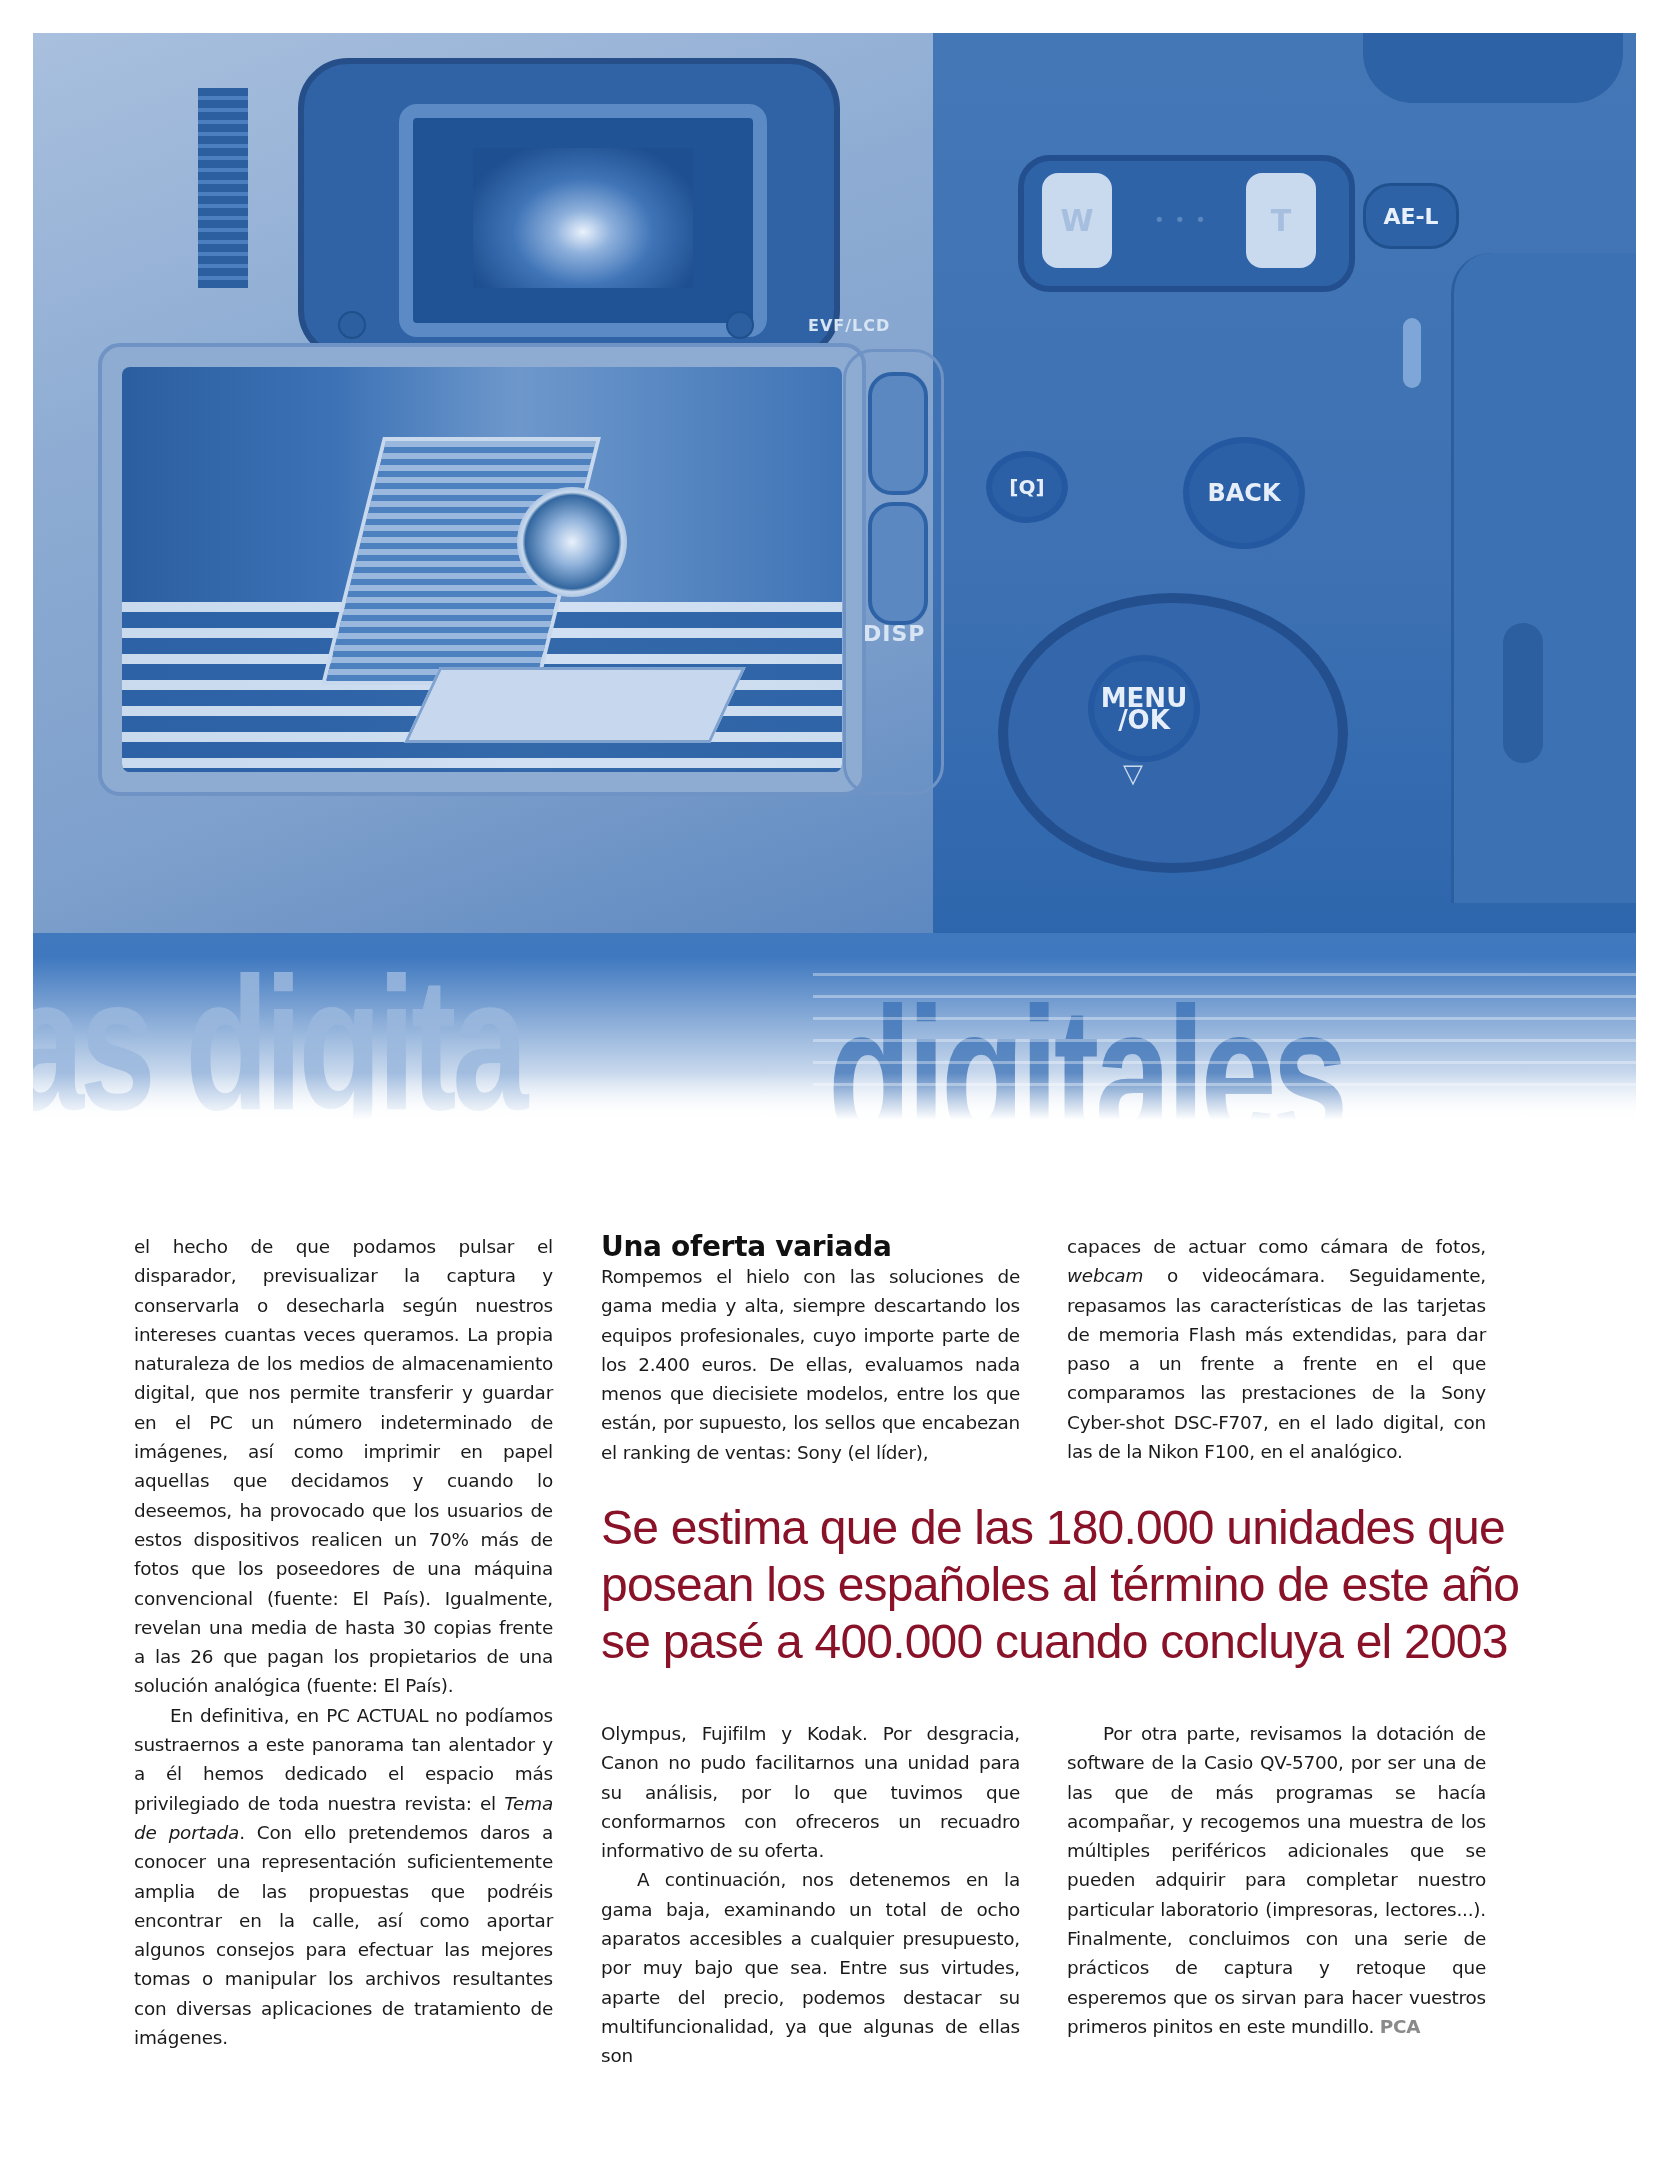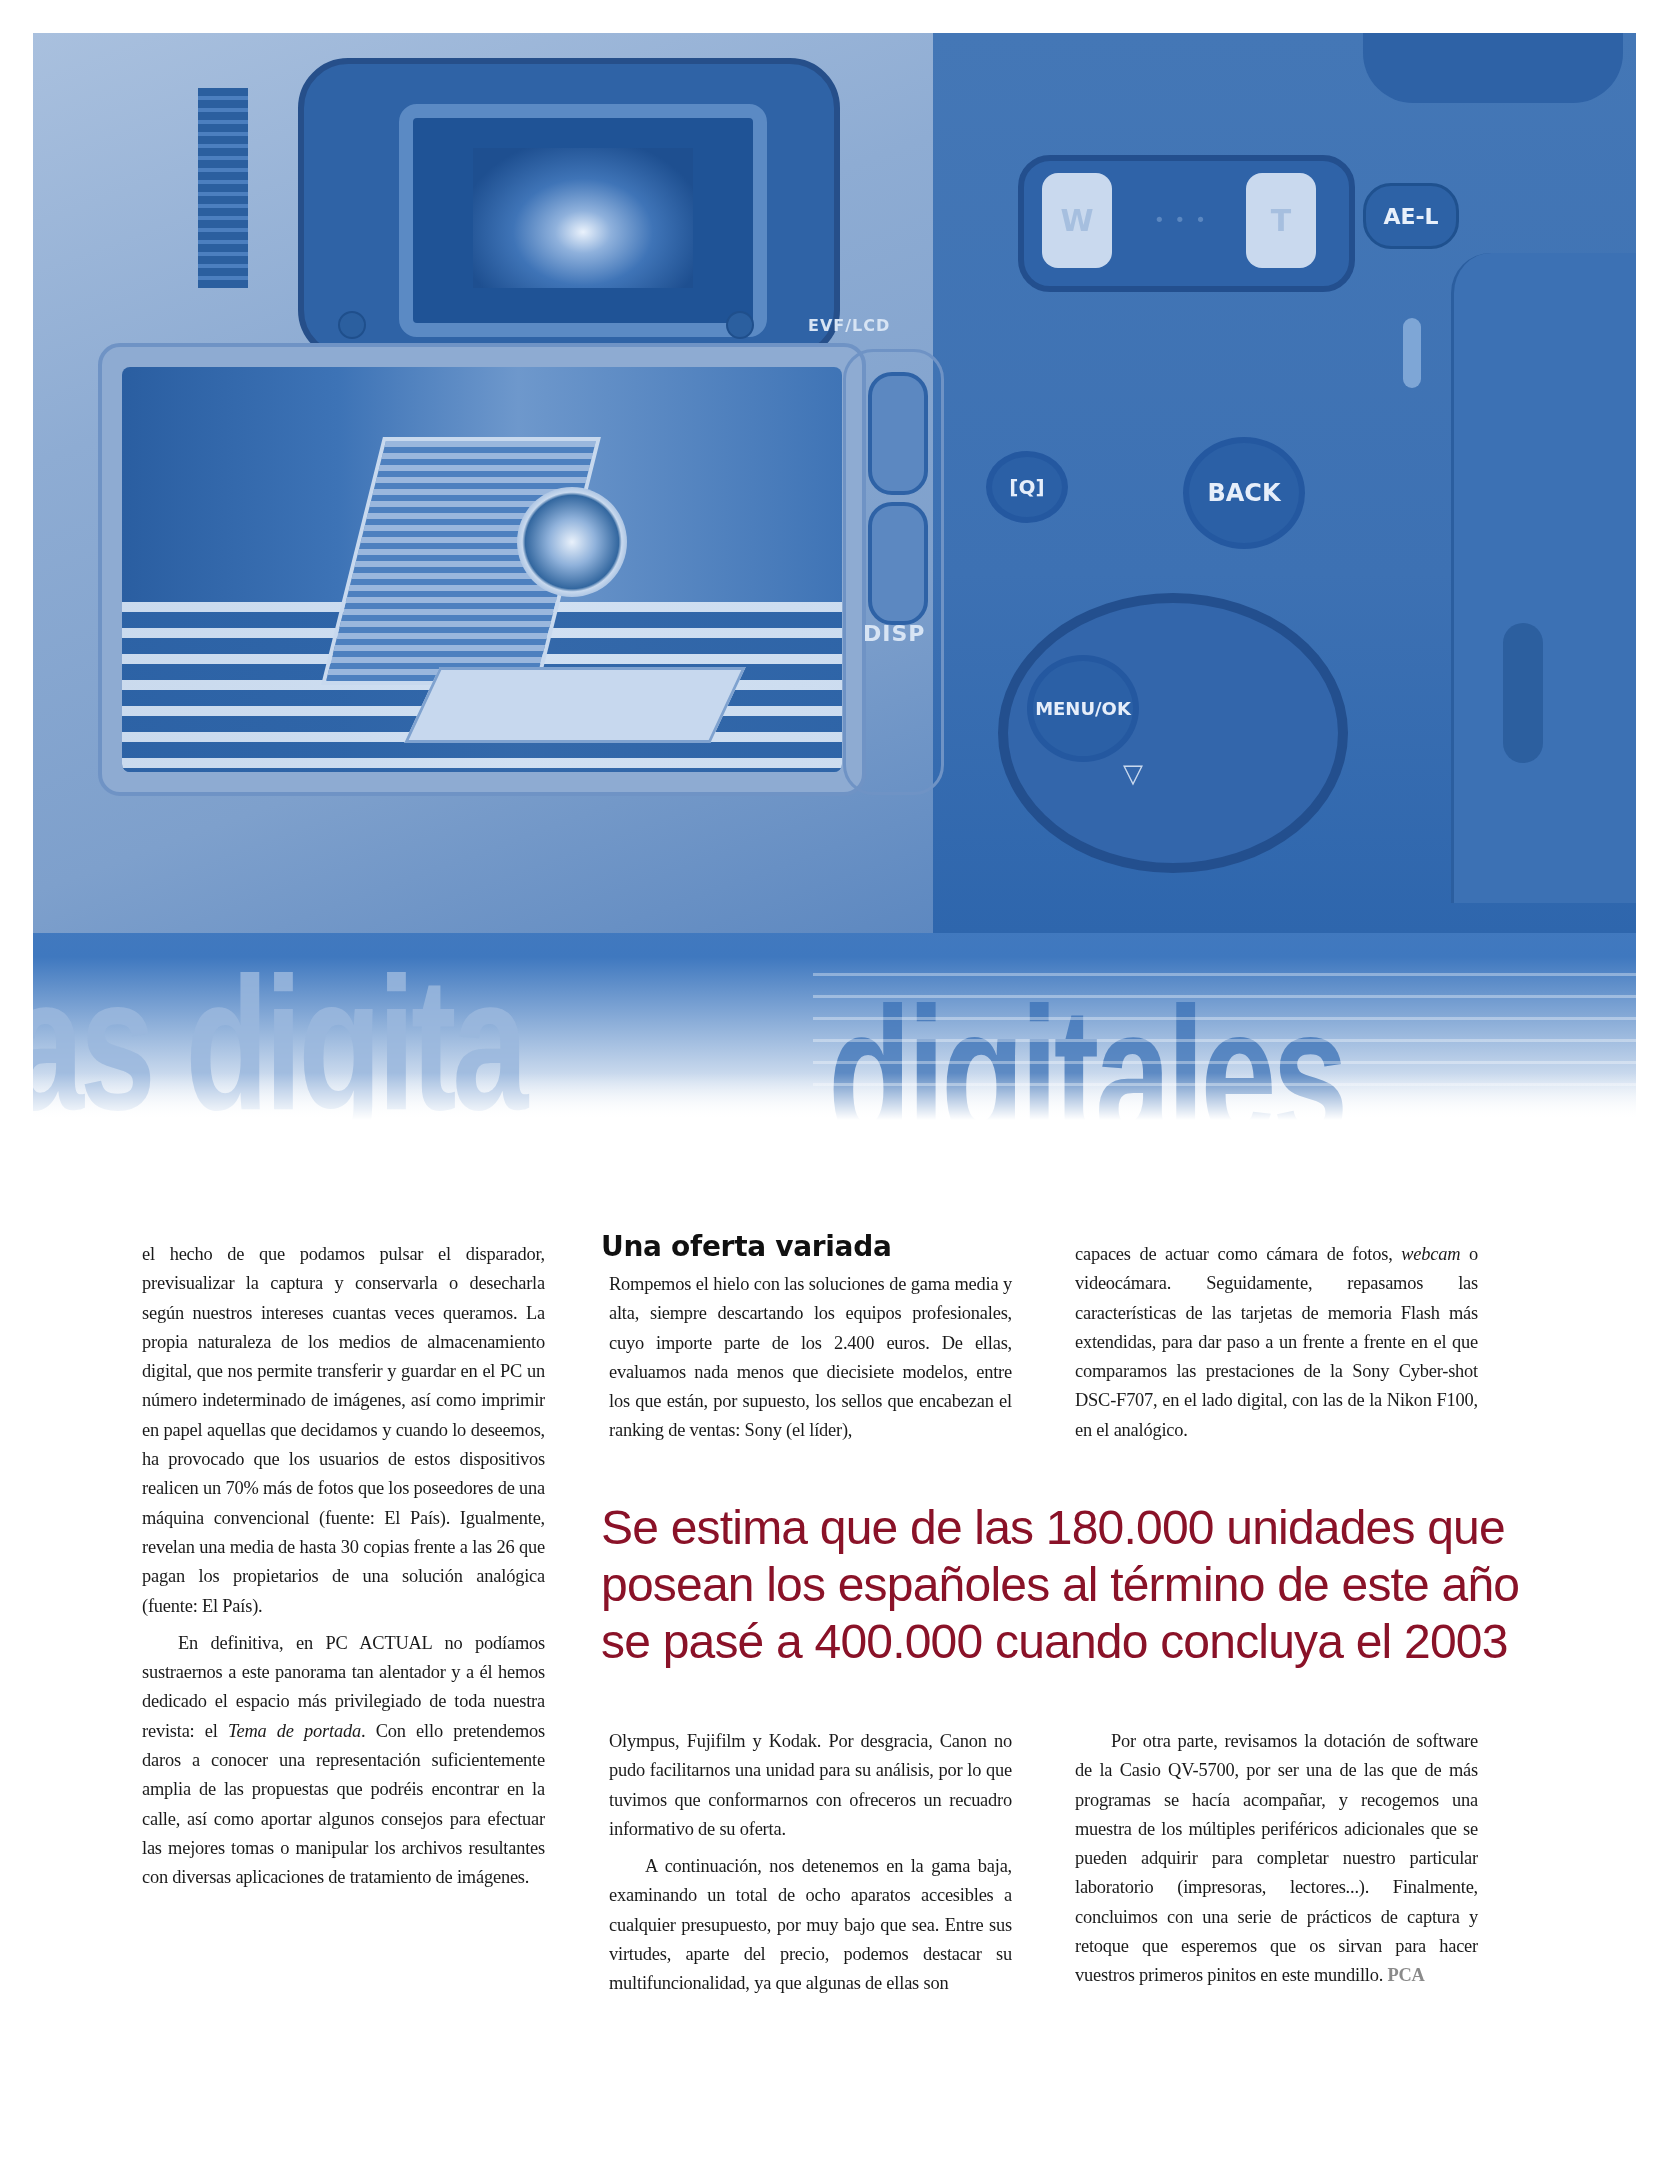--- a/index.html
+++ b/index.html
@@ -71,21 +71,21 @@
   .t1 { left:-25px; top:0; color:rgba(154,183,221,.85); }
   .t2 { left:795px; top:30px; color:rgba(58,112,182,.75); }
   .haze { position:absolute; left:0; right:0; top:1040px; height:47px;
          background:linear-gradient(180deg,rgba(255,255,255,0),#ffffff); }
   .scanlines { position:absolute; left:780px; right:0; top:940px; height:120px;
          background:repeating-linear-gradient(180deg,rgba(255,255,255,.35) 0 3px,rgba(255,255,255,0) 3px 22px); }
 
   
   .col { position:absolute; width:419px; font-size:18.4px; line-height:29.3px; text-align:justify;
          letter-spacing:-0.2px; }
-  .col p { margin:8px;font-family:Liberation Serif, serif; }
+  .col p { margin:0; }
   .col p.indent { text-indent:36px; }
   .c1 { left:134px; top:1232px; }
   .c2 { left:601px; top:1232px; }
   .c3 { left:1067px; top:1232px; }
   .c2b { left:601px; top:1719px; }
   .c3b { left:1067px; top:1719px; }
   .subhead { font-weight:bold; font-size:28px; line-height:30px; margin:0; letter-spacing:-0.3px; color:#111; }
   em { font-style:italic; }
   .signoff { color:#8a8a8a; font-weight:bold; }
 
@@ -134,21 +134,21 @@
 
   <div class="ae-l">AE-L</div>
   <div class="slot"></div>
   <div class="side-door"></div>
   <div class="card-slot"></div>
 
   <div class="round-btn" style="left:953px;top:418px;width:70px;height:60px;font-size:20px">[Q]</div>
   <div class="round-btn" style="left:1150px;top:404px;width:110px;height:100px;font-size:24px">BACK</div>
 
   <div class="dpad"></div>
-  <div class="round-btn" style="left:994px;top:622px;width:100px;height:95px;font-size:18px;line-height:22px;flex-direction:row">
+  <div class="round-btn" style="left:1055px;top:622px;width:100px;height:95px;font-size:26px;line-height:22px;flex-direction:column">
     <span>MENU</span>
     <span>/OK</span>
   </div>
   <div style="position:absolute;left:1090px;top:725px;color:#c9d9ee;font-size:26px">▽</div>
 
   <div class="big-title">
     <span class="t2">digitales</span>
     <span class="t1">as digita</span>
   </div>
   <div class="scanlines"></div>

